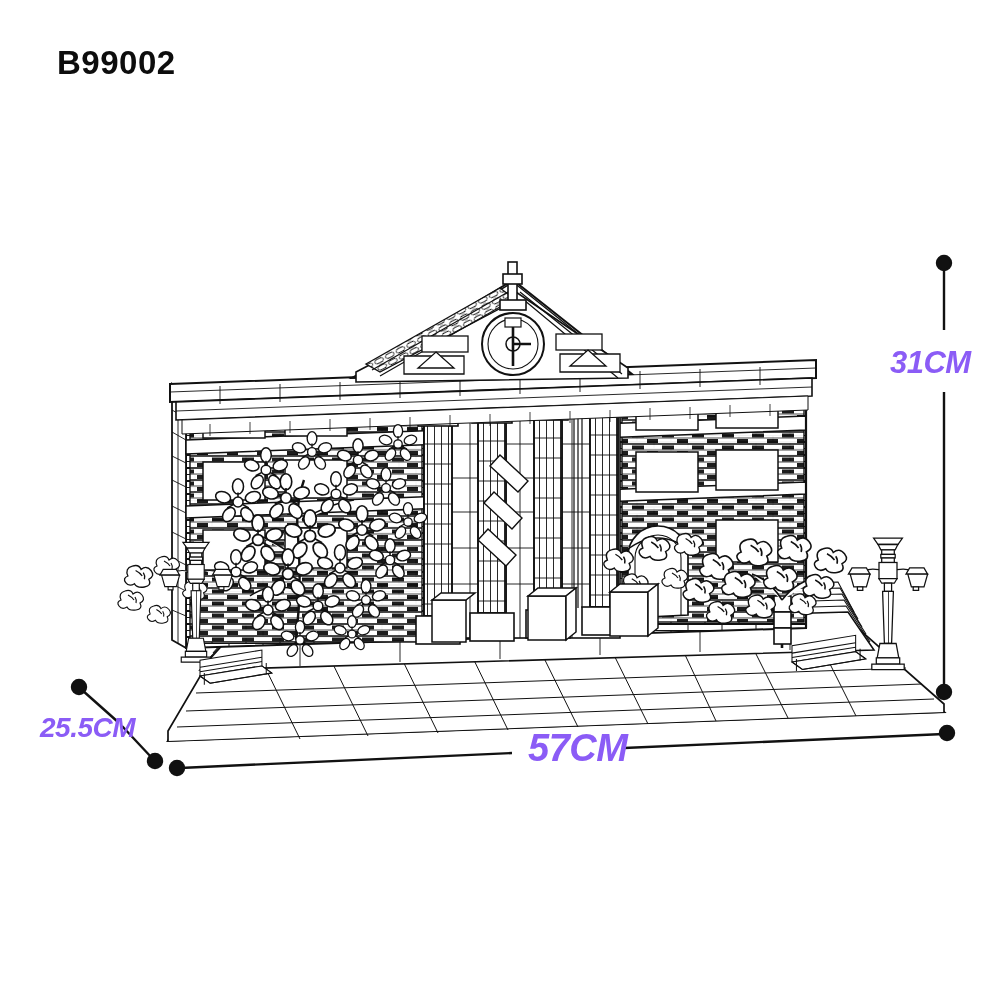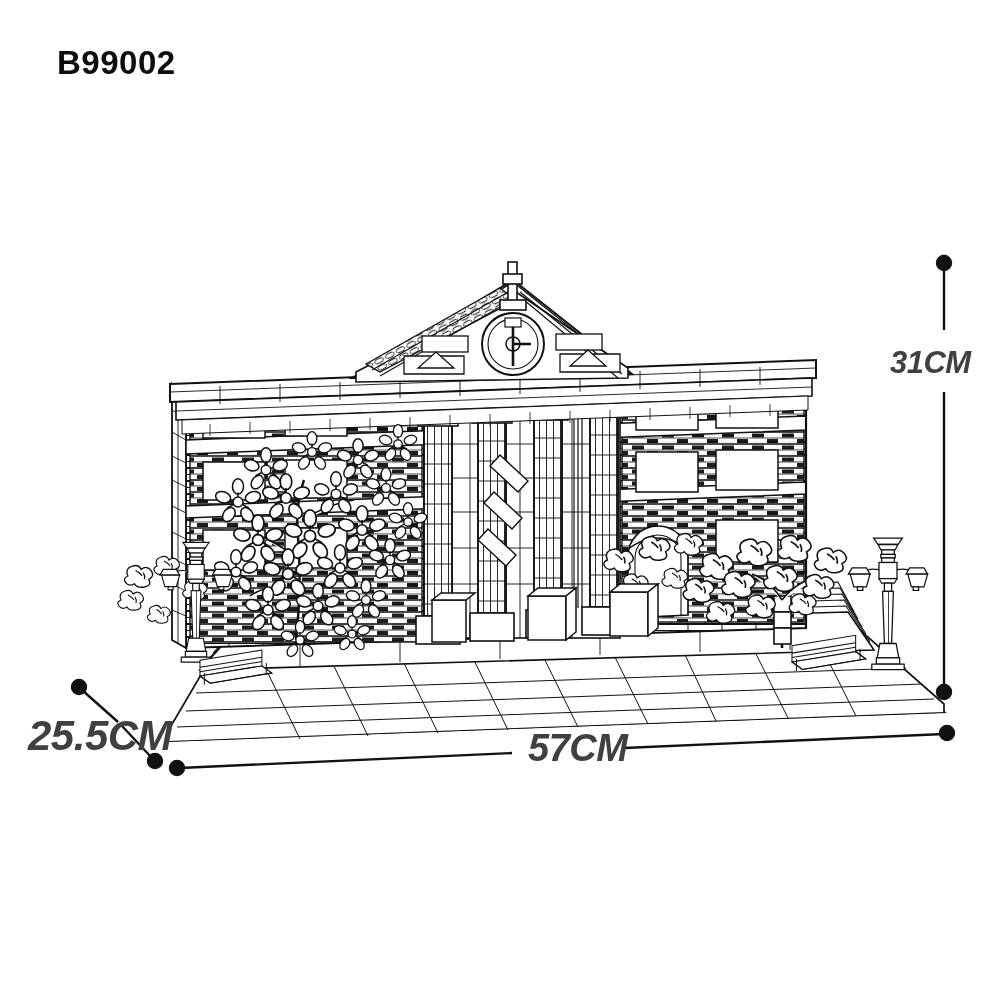--- a/index.html
+++ b/index.html
@@ -30,39 +30,39 @@
     font-size: 33px;
     letter-spacing: 0.5px;
     color: #0d0d0d;
     white-space: nowrap;
   }
   .dim-label {
     position: absolute;
     font-family: "Liberation Sans", sans-serif;
     font-weight: bold;
     font-style: italic;
-    color: #404040;
+    color: #8b5cf6;
     white-space: nowrap;
   }
   #dim-height-label {
     left: 890px;
     top: 345px;
     font-size: 31px;
     letter-spacing: -0.5px;
   }
   #dim-width-label {
     left: 528px;
     top: 727px;
     font-size: 38px;
     letter-spacing: -0.5px;
   }
   #dim-depth-label {
-    left: 28px;
+    left: 40px;
     top: 712px;
-    font-size: 42px;
+    font-size: 28px;
     letter-spacing: -0.5px;
   }
   svg { display: block; }
   #art {
     position: absolute;
     left: 0; top: 0;
   }
 </style>
 </head>
 <body>

